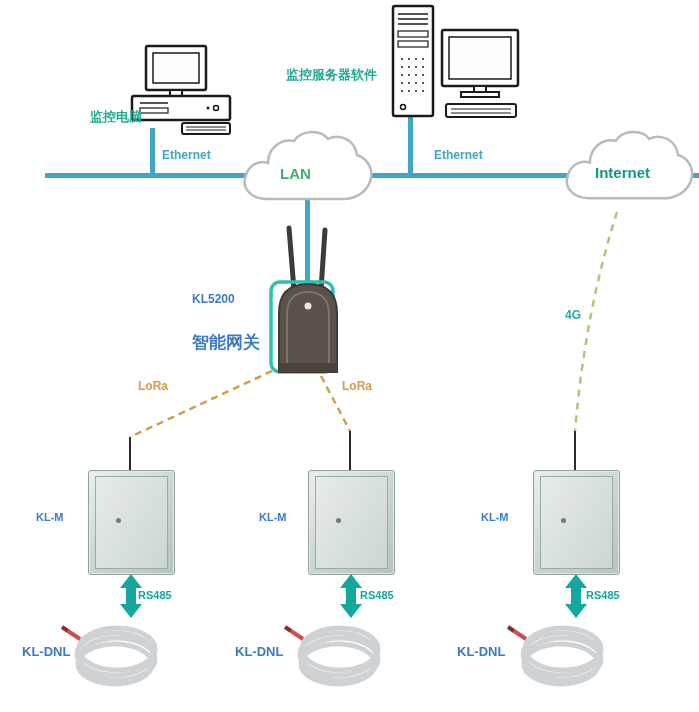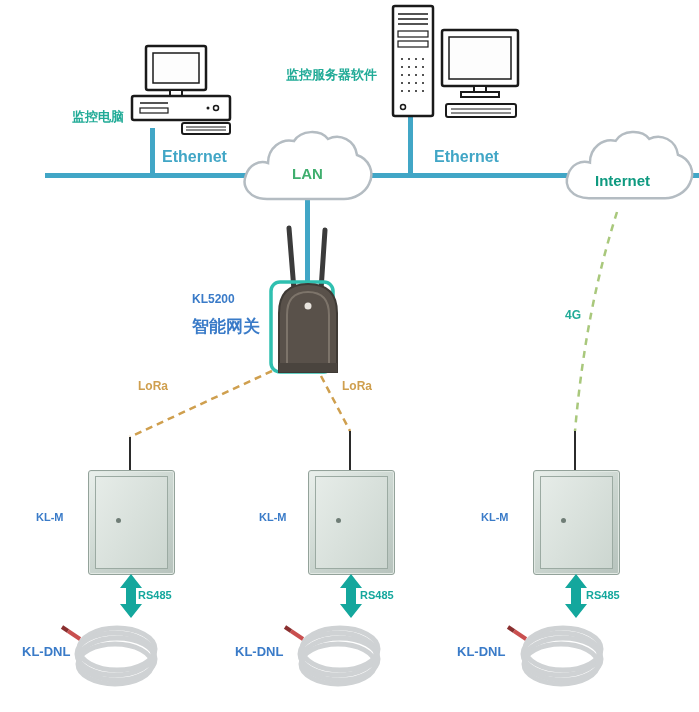--- a/index.html
+++ b/index.html
@@ -4,24 +4,24 @@
 <style>
   html,body { margin:0; padding:0; background:#ffffff; }
   .canvas {
     position:relative; width:699px; height:712px; overflow:hidden;
     background:#ffffff;
     font-family:"Liberation Sans", sans-serif;
   }
   .abs { position:absolute; }
   .line { position:absolute; background:var(--bus,#41a6c6); }
   .lbl { position:absolute; font-weight:bold; white-space:nowrap; }
-  .lbl-eth   { color:var(--bus,#41a6c6); font-size:16px; }
+  .lbl-eth   { color:var(--bus,#41a6c6); font-size:12px; }
   .lbl-green { color:var(--label-green,#21ab97); font-size:13px; }
   .lbl-lan   { color:var(--lan-green,#3fae6e); font-size:15px; }
-  .lbl-inet  { color:var(--internet-teal,#0f9a80); font-size:15px;margin-top:8px; }
+  .lbl-inet  { color:var(--internet-teal,#0f9a80); font-size:15px; }
   .lbl-blue  { color:var(--label-blue,#3a7bc8); }
   .lbl-lora  { color:var(--lora,#cf9f4e); font-size:12px;text-align:right; }
   .lbl-4g    { color:var(--label-green,#21ab97); font-size:12px;text-align:center; }
   .lbl-rs485 { color:var(--arrow,#14a79d); font-size:11px;text-align:center; }
   .overlay { position:absolute; left:0; top:0; pointer-events:none; }
   .lora-line { stroke:var(--lora,#cf9f4e); stroke-width:2.5; stroke-dasharray:7 5; }
   .cell-line { stroke:var(--cellular,#a9c87c); stroke-width:2.5; stroke-dasharray:7 6; fill:none; }
   .conn-line { stroke:#2b2b2b; stroke-width:2; }
   .cabinet {
     position:absolute; width:85px; height:103px;
@@ -61,21 +61,21 @@
     <rect x="44" y="46" width="12" height="6" fill="#ffffff" stroke="#1a1a1a" stroke-width="2"></rect>
     <rect x="6" y="52" width="98" height="24" rx="2" fill="#ffffff" stroke="#1a1a1a" stroke-width="2.5"></rect>
     <line x1="14" y1="59" x2="42" y2="59" stroke="#1a1a1a" stroke-width="1.5"></line>
     <rect x="14" y="64" width="28" height="5" fill="none" stroke="#1a1a1a" stroke-width="1.2"></rect>
     <circle cx="90" cy="64" r="2.5" fill="none" stroke="#1a1a1a" stroke-width="1.5"></circle>
     <circle cx="82" cy="64" r="1.5" fill="#1a1a1a"></circle>
     <rect x="56" y="79" width="48" height="11" rx="2" fill="#ffffff" stroke="#1a1a1a" stroke-width="2"></rect>
     <line x1="60" y1="83" x2="100" y2="83" stroke="#1a1a1a" stroke-width="1"></line>
     <line x1="60" y1="86" x2="100" y2="86" stroke="#1a1a1a" stroke-width="1"></line>
   </svg>
-  <div class="lbl lbl-green" style="left:72px; top:108px;">监控电脑</div>
+  <div class="lbl lbl-green" style="left:90px; top:108px;">监控电脑</div>
 
   <svg class="abs" style="left:390px; top:4px;" width="132" height="118" viewBox="0 0 132 118">
     <rect x="3" y="2" width="40" height="110" rx="2" fill="#ffffff" stroke="#1a1a1a" stroke-width="2.5"></rect>
     <line x1="8" y1="10" x2="38" y2="10" stroke="#1a1a1a" stroke-width="1.5"></line>
     <line x1="8" y1="15" x2="38" y2="15" stroke="#1a1a1a" stroke-width="1.5"></line>
     <line x1="8" y1="20" x2="38" y2="20" stroke="#1a1a1a" stroke-width="1.5"></line>
     <rect x="8" y="27" width="30" height="6" fill="none" stroke="#1a1a1a" stroke-width="1.2"></rect>
     <rect x="8" y="37" width="30" height="6" fill="none" stroke="#1a1a1a" stroke-width="1.2"></rect>
     <g fill="#1a1a1a">
       <circle cx="12" cy="55" r="1"></circle>
@@ -118,38 +118,38 @@
     <line class="lora-line" x1="321" y1="376" x2="350" y2="431"></line>
     <path class="cell-line" d="M 617,212 C 598,272 583,340 575,431"></path>
     <line class="conn-line" x1="130" y1="437" x2="130" y2="471"></line>
     <line class="conn-line" x1="350" y1="431" x2="350" y2="471"></line>
     <line class="conn-line" x1="575" y1="431" x2="575" y2="471"></line>
   </svg>
 
   <svg class="abs" style="left:237px; top:129px;" width="140" height="88" viewBox="0 0 140 88">
     <path d="M 30,70 C 13,70 4,58 9,46 C 12,36 22,31 31,34 C 31,19 44,9 57,12 C 64,1 83,0 91,10 C 103,4 118,11 120,26 C 132,30 138,43 132,55 C 128,64 117,70 107,70 Z" fill="#ffffff" stroke="#b4bcc2" stroke-width="2.5"></path>
   </svg>
-  <div class="lbl lbl-lan" style="left:292px; top:165px;">LAN</div>
+  <div class="lbl lbl-lan" style="left:280px; top:165px;">LAN</div>
 
   <svg class="abs" style="left:559px; top:129px;" width="139" height="87" viewBox="0 0 140 88">
     <path d="M 30,70 C 13,70 4,58 9,46 C 12,36 22,31 31,34 C 31,19 44,9 57,12 C 64,1 83,0 91,10 C 103,4 118,11 120,26 C 132,30 138,43 132,55 C 128,64 117,70 107,70 Z" fill="#ffffff" stroke="#b4bcc2" stroke-width="2.5"></path>
   </svg>
   <div class="lbl lbl-inet" style="left:595px; top:164px;">Internet</div>
 
   <svg class="abs" style="left:257px; top:220px;" width="100" height="157" viewBox="0 0 100 157">
     <path d="M 32,8 L 37,70" stroke="#3b3b3b" stroke-width="5" stroke-linecap="round" fill="none"></path>
     <path d="M 68,10 L 64,70" stroke="#3b3b3b" stroke-width="5" stroke-linecap="round" fill="none"></path>
     <rect x="14" y="62" width="62" height="90" rx="9" fill="none" stroke="#2fc0b0" stroke-width="3.5"></rect>
     <path d="M 22,152 L 22,93 Q 22,64 51,64 Q 80,64 80,93 L 80,152 Z" fill="#59514a" stroke="#3f3a35" stroke-width="2"></path>
     <path d="M 30,152 L 30,95 Q 30,72 51,72 Q 72,72 72,95 L 72,152" fill="none" stroke="#7d746a" stroke-width="2"></path>
     <circle cx="51" cy="86" r="3.5" fill="#e8e4de"></circle>
     <rect x="22" y="143" width="58" height="9" fill="#4a443e"></rect>
   </svg>
   <div class="lbl lbl-blue kl5200" style="left:192px; top:292px;">KL5200</div>
-  <div class="lbl lbl-blue gwname" style="left:192px; top:315px;">智能网关</div>
+  <div class="lbl lbl-blue gwname" style="left:192px; top:331px;">智能网关</div>
 
   <div class="lbl lbl-lora" style="left:138px; top:379px;">LoRa</div>
   <div class="lbl lbl-lora" style="left:342px; top:379px;">LoRa</div>
   <div class="lbl lbl-4g" style="left:565px; top:308px;">4G</div>
 
   <div class="cabinet" style="left:88px; top:470px;">
     <div class="door"></div>
     <div class="lock"></div>
   </div>
   <div class="lbl lbl-blue klm" style="left:36px; top:511px;">KL-M</div>

